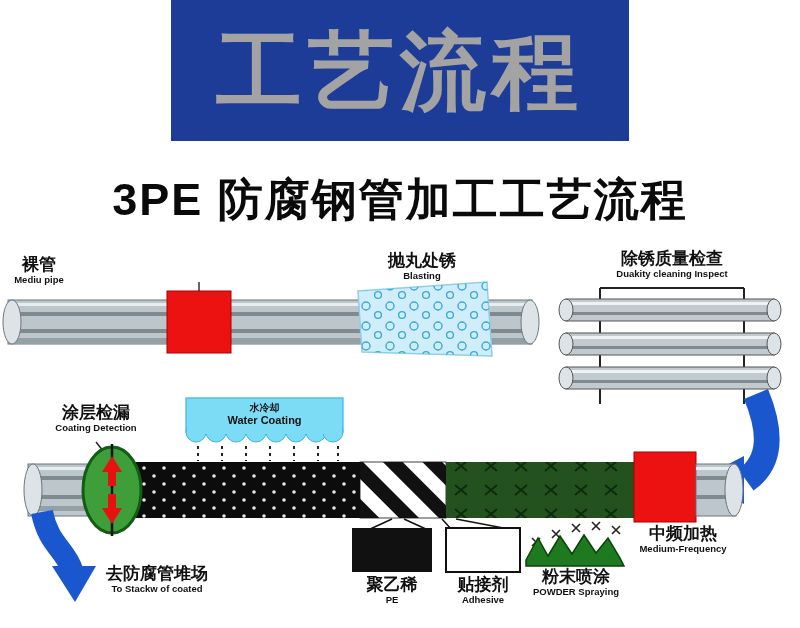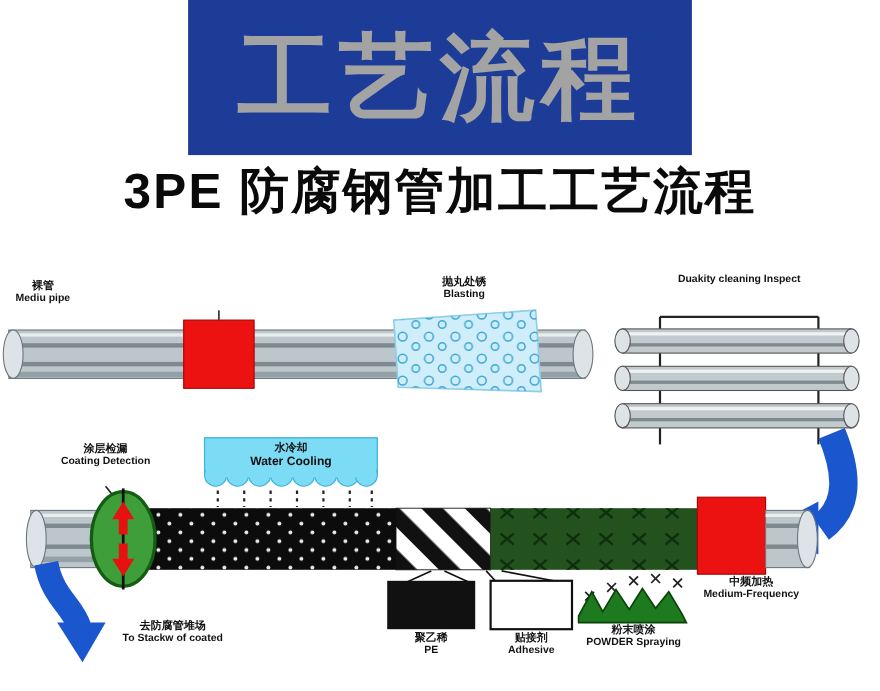--- a/index.html
+++ b/index.html
@@ -7,28 +7,28 @@
   .page{position:relative;width:800px;height:628px;background:#fff;overflow:hidden;}
 
   .banner{
     position:absolute;left:171px;top:0;width:458px;height:141px;
     background:#1d3c97;display:flex;align-items:center;justify-content:center;
   }
   .banner h1{
     margin:0;color:#a3a3a3;font-size:86px;font-weight:900;letter-spacing:6px;line-height:1;
   }
   .subtitle{
-    position:absolute;left:0;top:144px;width:800px;text-align:center;
+    position:absolute;left:0;top:170px;width:800px;text-align:center;
     font-size:45px;font-weight:900;color:#0a0a0a;letter-spacing:2px;
   }
 
   svg.diagram{position:absolute;left:0;top:0;width:800px;height:628px;}
 
   .lbl{position:absolute;text-align:center;color:#111;line-height:1.15;}
-  .lbl .cn{display:block;font-size:10px;font-weight:bold;}
+  .lbl .cn{display:block;font-size:17px;font-weight:bold;}
   .lbl .en{display:block;font-size:9.5px;font-weight:bold;white-space:nowrap;}
 
   .lbl-bare{left:0px;top:255px;width:78px;}
   .lbl-preheat{left:134px;top:253px;width:132px;}
   .lbl-blasting{left:372px;top:251px;width:100px;}
   .lbl-inspect{left:592px;top:249px;width:160px;}
   .lbl-coating{left:38px;top:403px;width:116px;}
   .lbl-water{left:186px;top:402px;width:157px;}
   .lbl-water .cn{font-size:10px;text-align:center;}
   .lbl-water .en{font-size:11px;}
@@ -213,31 +213,32 @@
     <span class="en">Mediu pipe</span>
   </div>
 
 
   <div class="lbl lbl-blasting">
     <span class="cn">抛丸处锈</span>
     <span class="en">Blasting</span>
   </div>
 
   <div class="lbl lbl-inspect">
+    <span class="cn">除锈质量检查</span>
     <span class="en">Duakity cleaning Inspect</span>
   </div>
 
   <div class="lbl lbl-coating">
     <span class="cn">涂层检漏</span>
     <span class="en">Coating Detection</span>
   </div>
 
   <div class="lbl lbl-water">
     <span class="cn">水冷却</span>
-    <span class="en">Water Cooling</span>
+    <span class="en">Water Coating</span>
   </div>
 
   <div class="lbl lbl-mf">
     <span class="cn">中频加热</span>
     <span class="en">Medium-Frequency</span>
   </div>
 
   <div class="lbl lbl-pe">
     <span class="cn">聚乙稀</span>
     <span class="en">PE</span>

